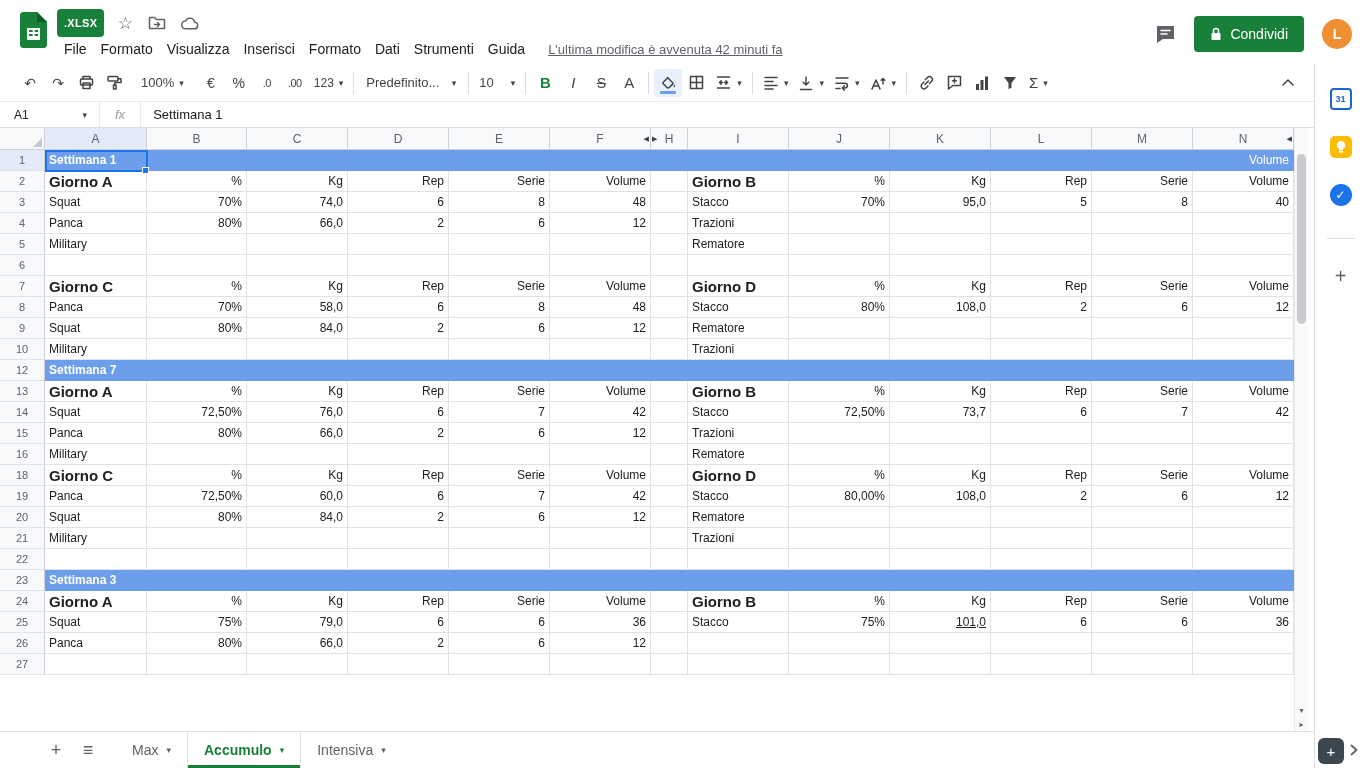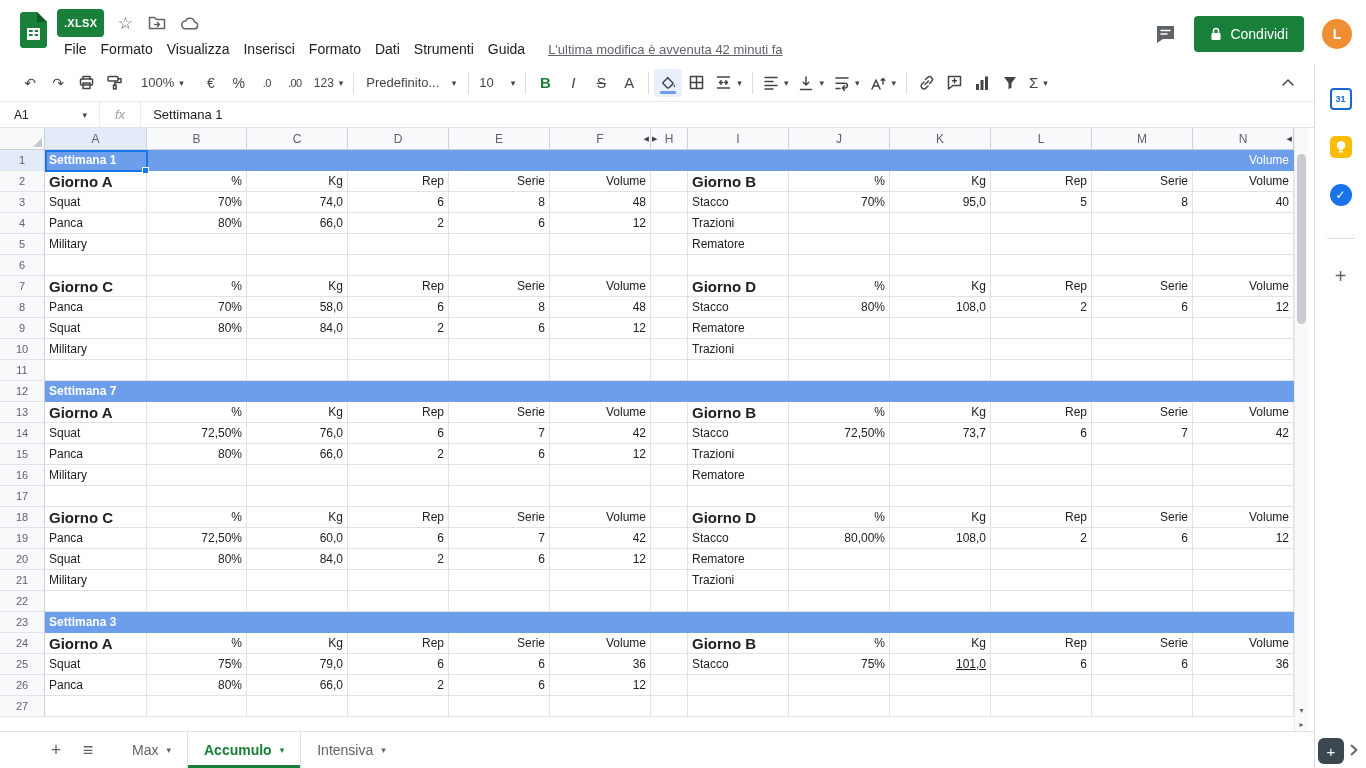--- a/index.html
+++ b/index.html
@@ -516,36 +516,20 @@
         <div class="cell c-num" style="width: 101px;"></div>
         <div class="cell c-num" style="width: 101px;"></div>
         <div class="cell c-num" style="width: 37px;"></div>
         <div class="cell c-text" style="width: 101px;">Trazioni</div>
         <div class="cell c-num" style="width: 101px;"></div>
         <div class="cell c-num" style="width: 101px;"></div>
         <div class="cell c-num" style="width: 101px;"></div>
         <div class="cell c-num" style="width: 101px;"></div>
         <div class="cell c-num" style="width: 101px;"></div>
       </div>
-      <div class="grid-row row-empty">
-        <div class="row-hdr">11</div>
-        <div class="cell c-text" style="width: 102px;"></div>
-        <div class="cell c-num" style="width: 100px;"></div>
-        <div class="cell c-num" style="width: 101px;"></div>
-        <div class="cell c-num" style="width: 101px;"></div>
-        <div class="cell c-num" style="width: 101px;"></div>
-        <div class="cell c-num" style="width: 101px;"></div>
-        <div class="cell c-num" style="width: 37px;"></div>
-        <div class="cell c-text" style="width: 101px;"></div>
-        <div class="cell c-num" style="width: 101px;"></div>
-        <div class="cell c-num" style="width: 101px;"></div>
-        <div class="cell c-num" style="width: 101px;"></div>
-        <div class="cell c-num" style="width: 101px;"></div>
-        <div class="cell c-num" style="width: 101px;"></div>
-      </div>
       <div class="grid-row row-week">
         <div class="row-hdr">12</div>
         <div class="cell c-week c-week-title" style="width: 102px;">Settimana 7</div>
         <div class="cell c-week" style="width: 100px;"></div>
         <div class="cell c-week" style="width: 101px;"></div>
         <div class="cell c-week" style="width: 101px;"></div>
         <div class="cell c-week" style="width: 101px;"></div>
         <div class="cell c-week" style="width: 101px;"></div>
         <div class="cell c-week" style="width: 37px;"></div>
         <div class="cell c-week" style="width: 101px;"></div>
@@ -606,36 +590,20 @@
       <div class="grid-row row-data">
         <div class="row-hdr">16</div>
         <div class="cell c-text" style="width: 102px;">Military</div>
         <div class="cell c-num" style="width: 100px;"></div>
         <div class="cell c-num" style="width: 101px;"></div>
         <div class="cell c-num" style="width: 101px;"></div>
         <div class="cell c-num" style="width: 101px;"></div>
         <div class="cell c-num" style="width: 101px;"></div>
         <div class="cell c-num" style="width: 37px;"></div>
         <div class="cell c-text" style="width: 101px;">Rematore</div>
-        <div class="cell c-num" style="width: 101px;"></div>
-        <div class="cell c-num" style="width: 101px;"></div>
-        <div class="cell c-num" style="width: 101px;"></div>
-        <div class="cell c-num" style="width: 101px;"></div>
-        <div class="cell c-num" style="width: 101px;"></div>
-      </div>
-      <div class="grid-row row-empty">
-        <div class="row-hdr">17</div>
-        <div class="cell c-text" style="width: 102px;"></div>
-        <div class="cell c-num" style="width: 100px;"></div>
-        <div class="cell c-num" style="width: 101px;"></div>
-        <div class="cell c-num" style="width: 101px;"></div>
-        <div class="cell c-num" style="width: 101px;"></div>
-        <div class="cell c-num" style="width: 101px;"></div>
-        <div class="cell c-num" style="width: 37px;"></div>
-        <div class="cell c-text" style="width: 101px;"></div>
         <div class="cell c-num" style="width: 101px;"></div>
         <div class="cell c-num" style="width: 101px;"></div>
         <div class="cell c-num" style="width: 101px;"></div>
         <div class="cell c-num" style="width: 101px;"></div>
         <div class="cell c-num" style="width: 101px;"></div>
       </div>
       <div class="grid-row row-day">
         <div class="row-hdr">18</div>
         <div class="cell c-day" style="width: 102px;">Giorno C</div>
         <div class="cell c-num" style="width: 100px;">%</div>

